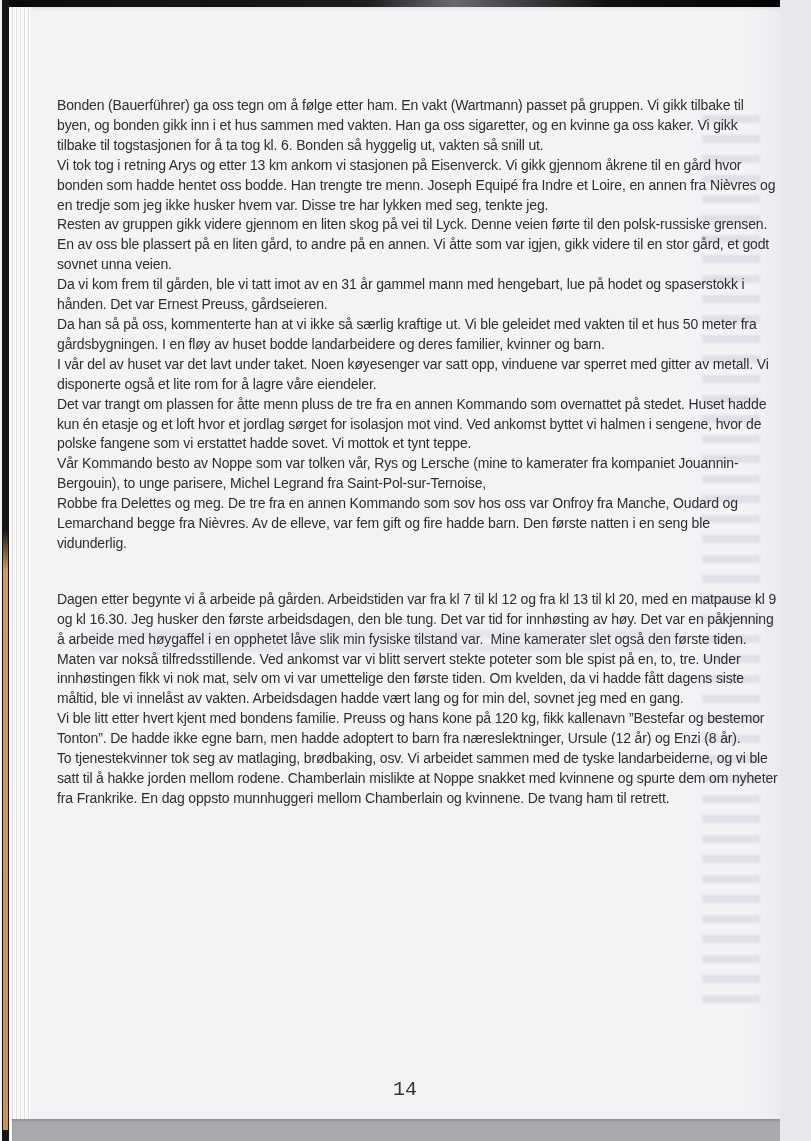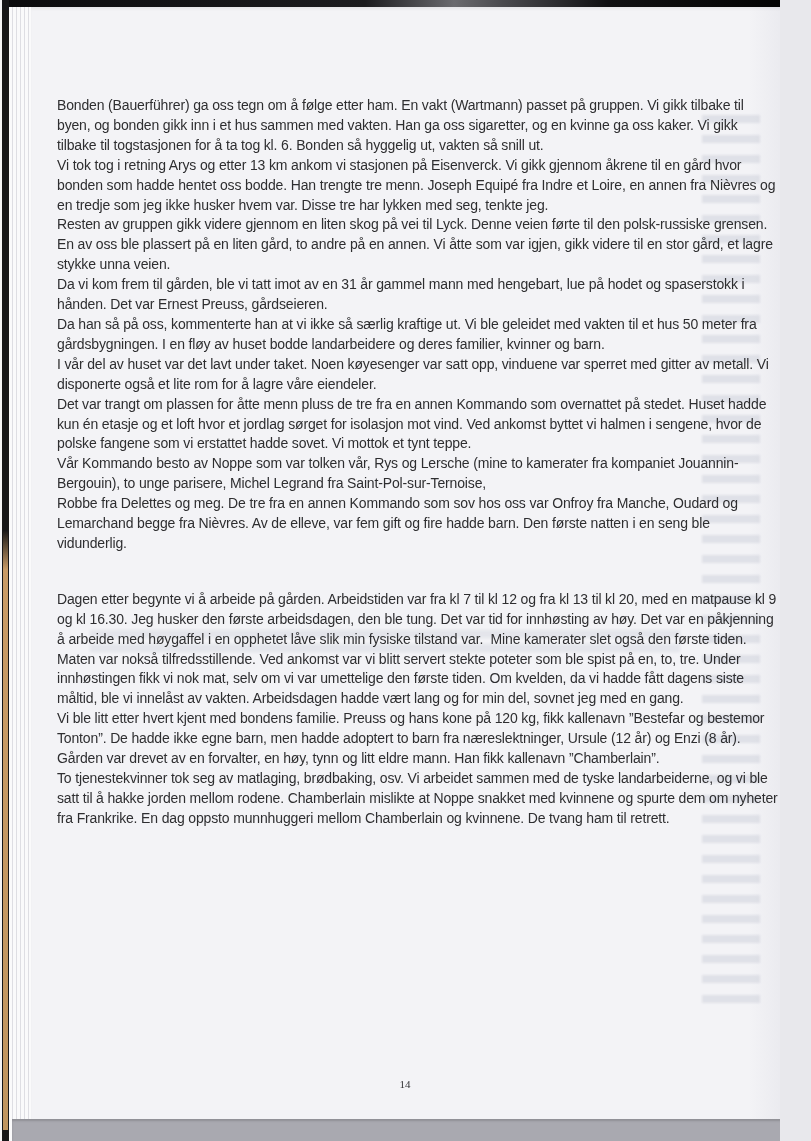--- a/index.html
+++ b/index.html
@@ -98,48 +98,47 @@
     margin: 0;
     white-space: pre-wrap;
   }
   .para.space-before { margin-top: 36px; }
 
   .page-number {
     position: absolute;
     left: 30px; top: 1078px;
     width: 750px;
     text-align: center;
-    font-family: Liberation Serif, serif;
-    font-size: 11px;
+    font-family: Liberation Mono, monospace;
+    font-size: 20px;
     color: #333336;
   }
 </style>
 </head>
 <body>
 
 <div class="scan">
   <div class="paper"></div>
 
   <div class="bleed-col"></div>
   <div class="bleed-gap"></div>
 
   <div class="page-text">
       <p class="para">Bonden (Bauerführer) ga oss tegn om å følge etter ham. En vakt (Wartmann) passet på gruppen. Vi gikk tilbake til byen, og bonden gikk inn i et hus sammen med vakten. Han ga oss sigaretter, og en kvinne ga oss kaker. Vi gikk tilbake til togstasjonen for å ta tog kl. 6. Bonden så hyggelig ut, vakten så snill ut.</p>
       <p class="para">Vi tok tog i retning Arys og etter 13 km ankom vi stasjonen på Eisenverck. Vi gikk gjennom åkrene til en gård hvor bonden som hadde hentet oss bodde. Han trengte tre menn. Joseph Equipé fra Indre et Loire, en annen fra Nièvres og en tredje som jeg ikke husker hvem var. Disse tre har lykken med seg, tenkte jeg.</p>
-      <p class="para">Resten av gruppen gikk videre gjennom en liten skog på vei til Lyck. Denne veien førte til den polsk-russiske grensen. En av oss ble plassert på en liten gård, to andre på en annen. Vi åtte som var igjen, gikk videre til en stor gård, et lagre stykke unna veien.</p>
+      <p class="para">Resten av gruppen gikk videre gjennom en liten skog på vei til Lyck. Denne veien førte til den polsk-russiske grensen. En av oss ble plassert på en liten gård, to andre på en annen. Vi åtte som var igjen, gikk videre til en stor gård, et godt sovnet unna veien.</p>
       <p class="para">Da vi kom frem til gården, ble vi tatt imot av en 31 år gammel mann med hengebart, lue på hodet og spaserstokk i hånden. Det var Ernest Preuss, gårdseieren.</p>
       <p class="para">Da han så på oss, kommenterte han at vi ikke så særlig kraftige ut. Vi ble geleidet med vakten til et hus 50 meter fra gårdsbygningen. I en fløy av huset bodde landarbeidere og deres familier, kvinner og barn.</p>
       <p class="para">I vår del av huset var det lavt under taket. Noen køyesenger var satt opp, vinduene var sperret med gitter av metall. Vi disponerte også et lite rom for å lagre våre eiendeler.</p>
       <p class="para">Det var trangt om plassen for åtte menn pluss de tre fra en annen Kommando som overnattet på stedet. Huset hadde kun én etasje og et loft hvor et jordlag sørget for isolasjon mot vind. Ved ankomst byttet vi halmen i sengene, hvor de polske fangene som vi erstattet hadde sovet. Vi mottok et tynt teppe.</p>
       <p class="para">Vår Kommando besto av Noppe som var tolken vår, Rys og Lersche (mine to kamerater fra kompaniet Jouannin-Bergouin), to unge parisere, Michel Legrand fra Saint-Pol-sur-Ternoise,
 Robbe fra Delettes og meg. De tre fra en annen Kommando som sov hos oss var Onfroy fra Manche, Oudard og Lemarchand begge fra Nièvres. Av de elleve, var fem gift og fire hadde barn. Den første natten i en seng ble vidunderlig.</p>
       <p class="para space-before">Dagen etter begynte vi å arbeide på gården. Arbeidstiden var fra kl 7 til kl 12 og fra kl 13 til kl 20, med en matpause kl 9 og kl 16.30. Jeg husker den første arbeidsdagen, den ble tung. Det var tid for innhøsting av høy. Det var en påkjenning å arbeide med høygaffel i en opphetet låve slik min fysiske tilstand var.  Mine kamerater slet også den første tiden.</p>
       <p class="para">Maten var nokså tilfredsstillende. Ved ankomst var vi blitt servert stekte poteter som ble spist på en, to, tre. Under innhøstingen fikk vi nok mat, selv om vi var umettelige den første tiden. Om kvelden, da vi hadde fått dagens siste måltid, ble vi innelåst av vakten. Arbeidsdagen hadde vært lang og for min del, sovnet jeg med en gang.</p>
       <p class="para">Vi ble litt etter hvert kjent med bondens familie. Preuss og hans kone på 120 kg, fikk kallenavn ”Bestefar og bestemor Tonton”. De hadde ikke egne barn, men hadde adoptert to barn fra næreslektninger, Ursule (12 år) og Enzi (8 år).</p>
-      <p class="para">Gården var drevet av en forvalter, en høy, tynn og litt eldre mann. Han fikk kallenavn ”Chamberlain”.</p>
       <p class="para">To tjenestekvinner tok seg av matlaging, brødbaking, osv. Vi arbeidet sammen med de tyske landarbeiderne, og vi ble satt til å hakke jorden mellom rodene. Chamberlain mislikte at Noppe snakket med kvinnene og spurte dem om nyheter fra Frankrike. En dag oppsto munnhuggeri mellom Chamberlain og kvinnene. De tvang ham til retrett.</p>
     </div>
 
   <div class="page-number">14</div>
 
   <div class="edge-top"></div>
   <div class="spine"></div>
   <div class="page-edges"></div>
   <div class="tan-edge"></div>
   <div class="edge-bottom"></div>

